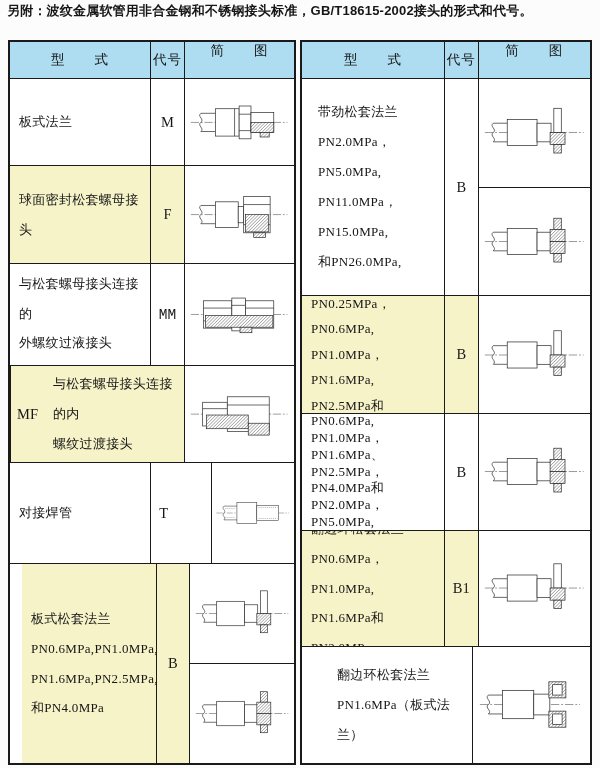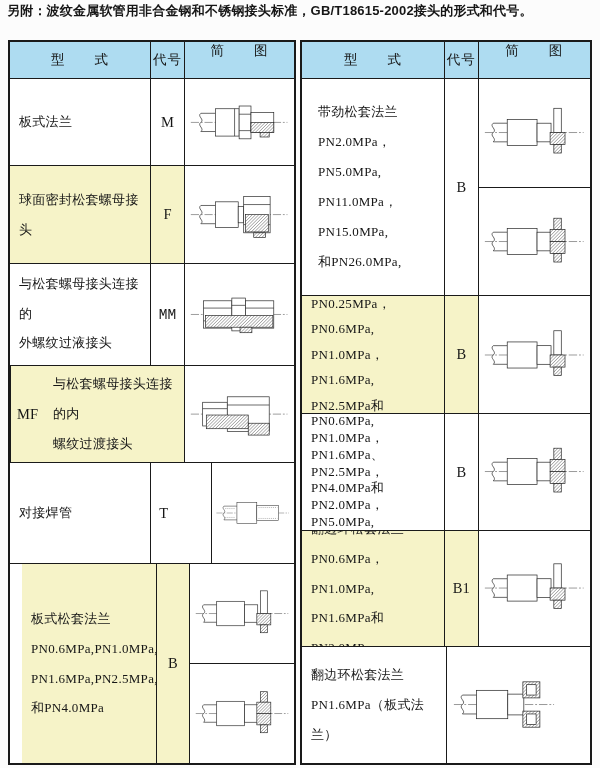--- a/index.html
+++ b/index.html
@@ -350,21 +350,21 @@
               <rect x="52" y="32" width="64" height="56" fill="#fff"></rect>
               <rect x="116" y="40" width="30" height="40" fill="#fff"></rect>
               <rect x="152" y="8" width="16" height="52" fill="#fff"></rect>
               <rect x="144" y="60" width="32" height="26" fill="url(#hatchPat)"></rect>
               <rect x="152" y="86" width="16" height="18" fill="url(#hatchPat)"></rect>
             </g>
           </svg>
         </div>
       </div>
     </div>
-    <div class="row" style="height: 117px;">
+    <div class="row" style="height: 117px; padding-left: 26px;">
       <div class="cell cell-type">
         <div class="type-text" style="line-height: 2.3em;">翻边环松套法兰
 PN1.6MPa（板式法兰）</div>
       </div>
       <div class="cell cell-diag">
         <div class="subdiag">
           <svg viewBox="0 0 220 120" preserveAspectRatio="xMidYMid meet">
             <g stroke="#262626" stroke-width="1.5" fill="none">
               <line x1="4" y1="60" x2="216" y2="60" stroke-dasharray="18 4 4 4" stroke-width="1"></line>
               <line x1="22" y1="40" x2="52" y2="40"></line>

